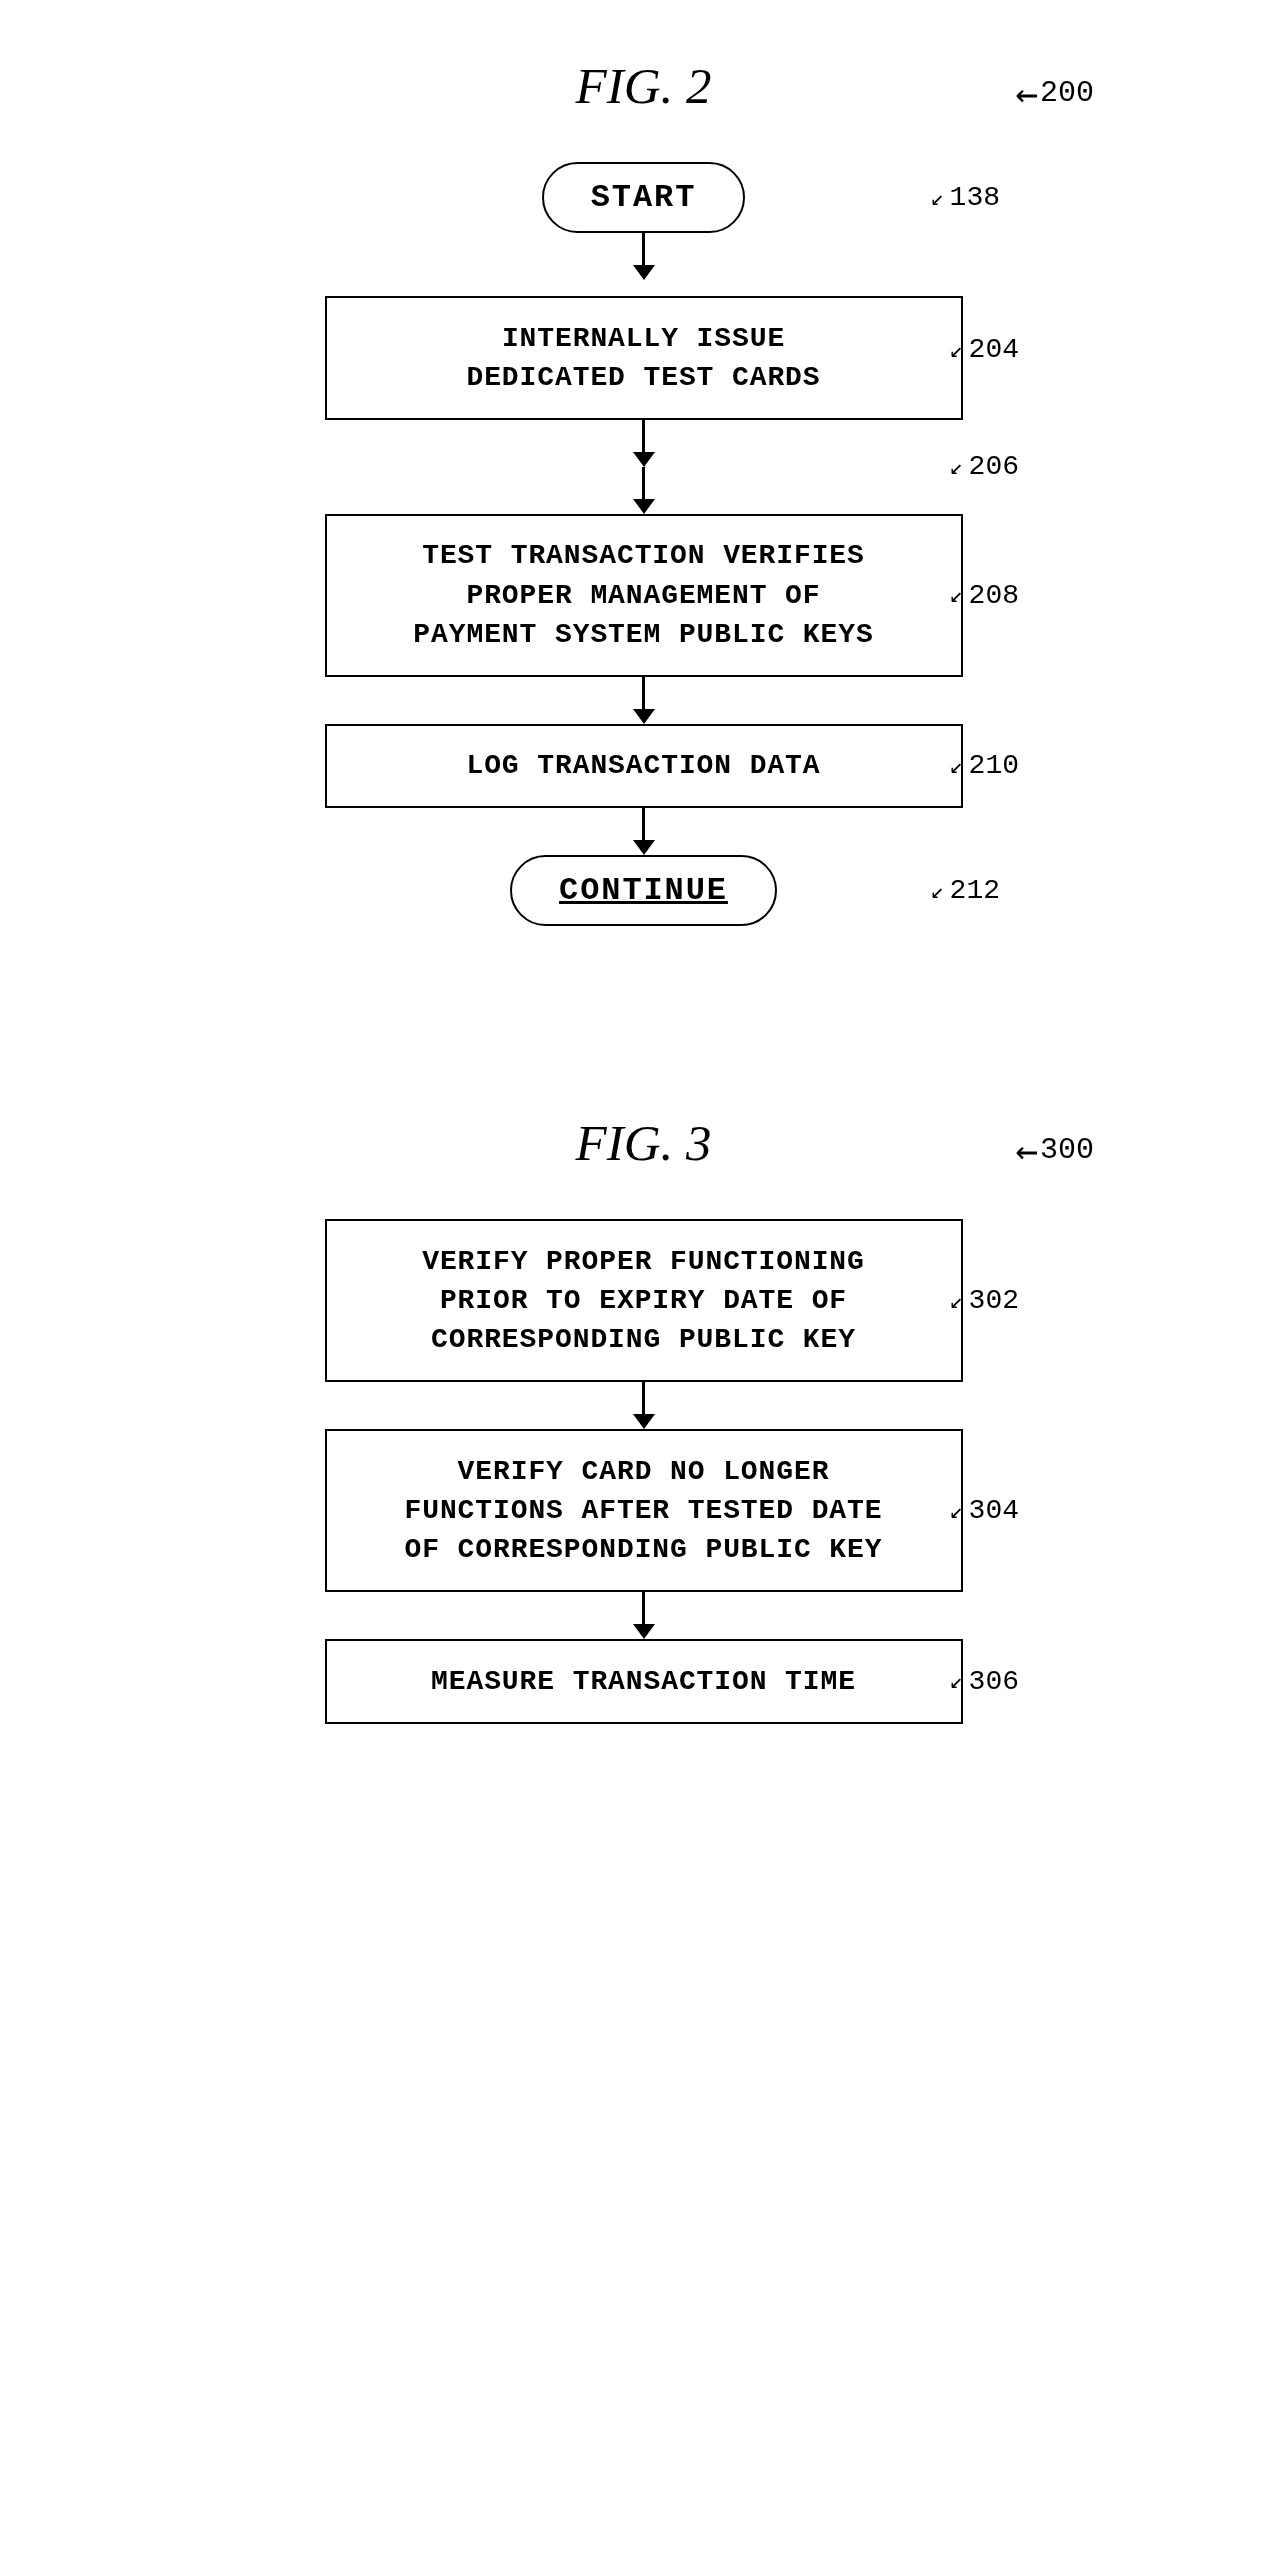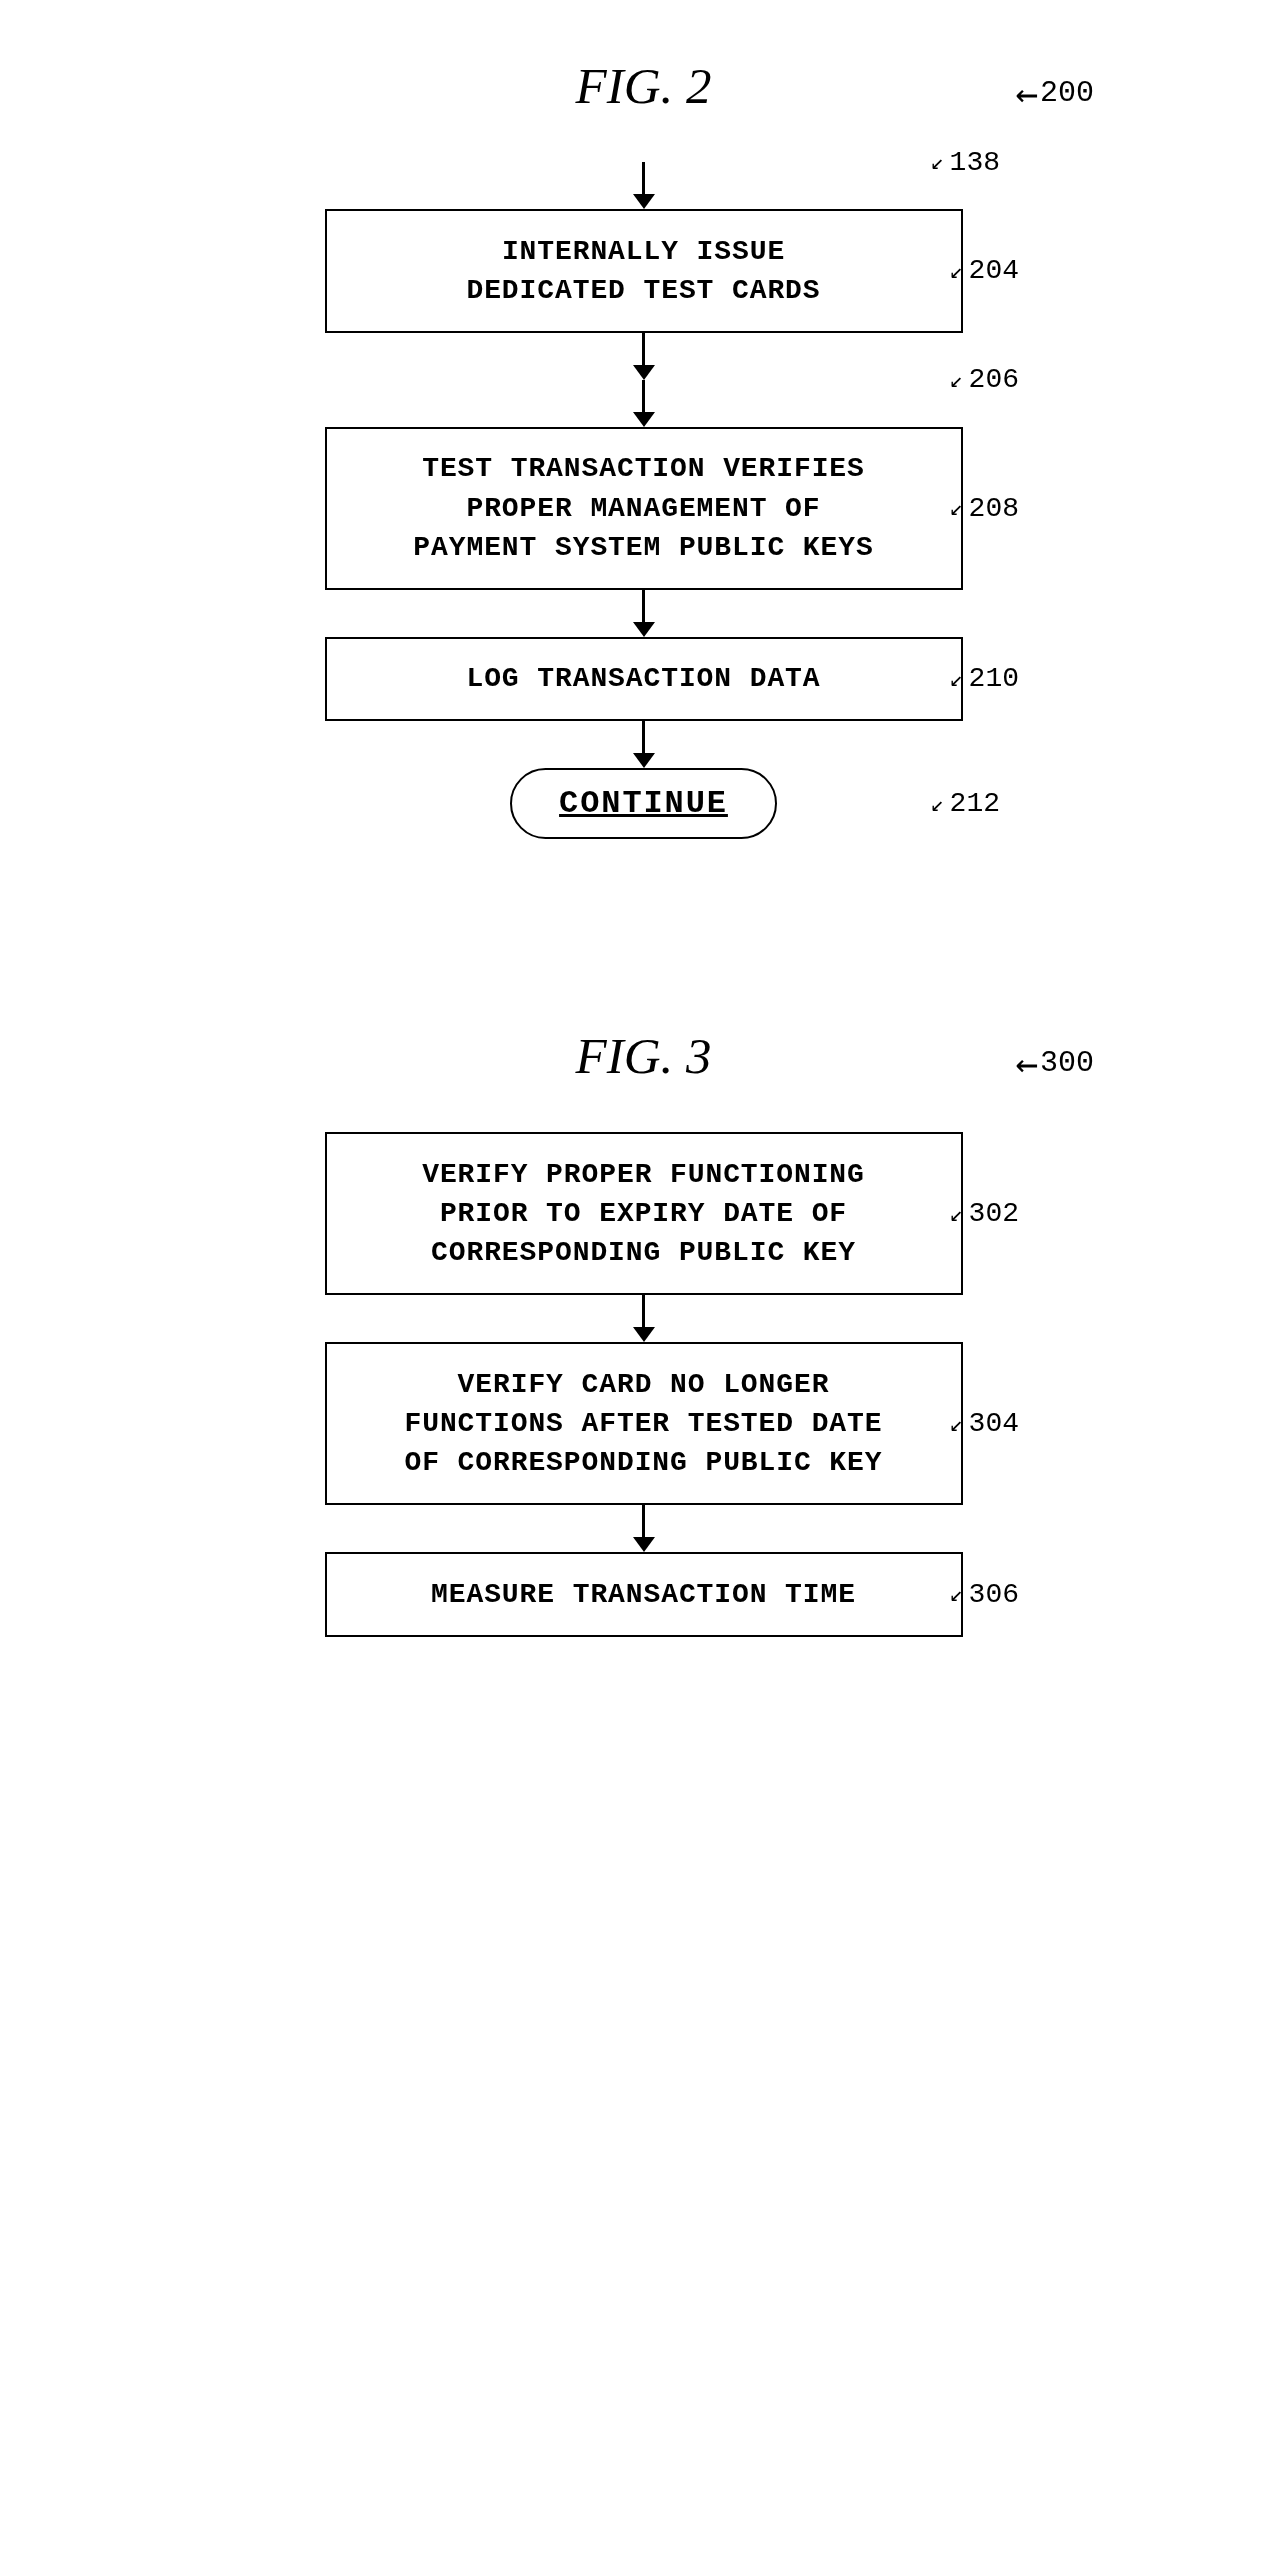--- a/index.html
+++ b/index.html
@@ -84,33 +84,34 @@
 <div class="diagram-container" style="margin-top: 19px; position: relative;">
 
   <div style="position: absolute; top: 19px; right: 19px; font-size: 30px; font-family: 'Courier New', monospace; display: flex; align-items: flex-start;">
     <span style="font-size: 38px; transform: rotate(225deg); display: inline-block; margin-right: 3.8px;">↗</span>
     <span>200</span>
   </div>
 
   <div style="font-size: 51px; font-style: italic; font-family: Georgia, serif; margin-bottom: 47px;">FIG. 2</div>
 
   <div class="node-row" style="margin-bottom: 0;">
+    <div class="rounded-box">START</div>
     <div style="position: absolute; right: 113px; font-size: 28px; display: flex; align-items: center; gap: 5.6px;">
       <span style="font-size: 22.5px;">↙</span>
       <span>138</span>
     </div>
   </div>
 
   <div class="connector-arrow" style="height: 47px; display: flex; flex-direction: column; align-items: center; justify-content: flex-end;">
     <div class="line-segment" style="height: 32px;"></div>
     <div class="arrowhead-down"></div>
   </div>
 
   <div class="node-row">
-    <div class="rect-box" style="white-space: pre-line;">INTERNALLY ISSUE
+    <div class="rect-box" style="white-space: pre-line; margin-top: 16px;">INTERNALLY ISSUE
 DEDICATED TEST CARDS</div>
     <div style="position: absolute; right: 94px; font-size: 28px; display: flex; align-items: center; gap: 5.6px;">
       <span style="font-size: 22.5px;">↙</span>
       <span>204</span>
     </div>
   </div>
 
   <div class="connector-arrow" style="height: 47px; display: flex; flex-direction: column; align-items: center; justify-content: flex-end;">
     <div class="line-segment" style="height: 32px;"></div>
     <div class="arrowhead-down"></div>

